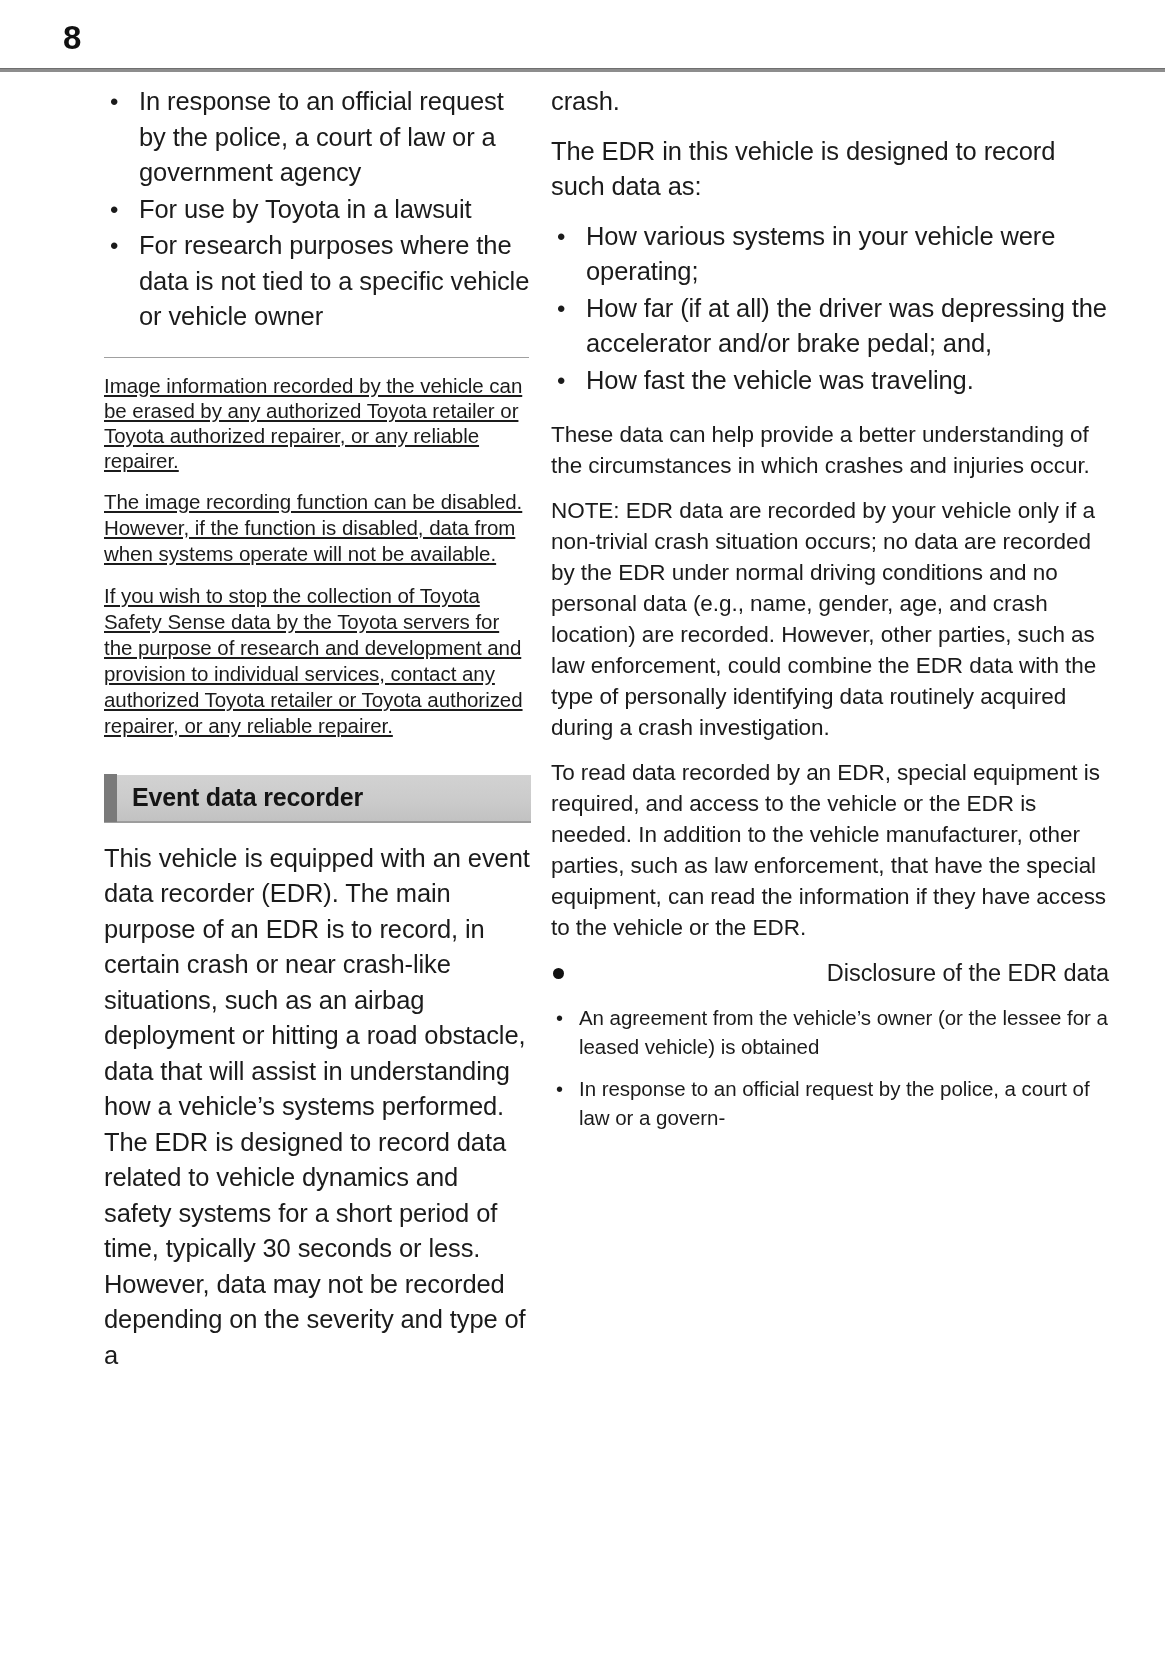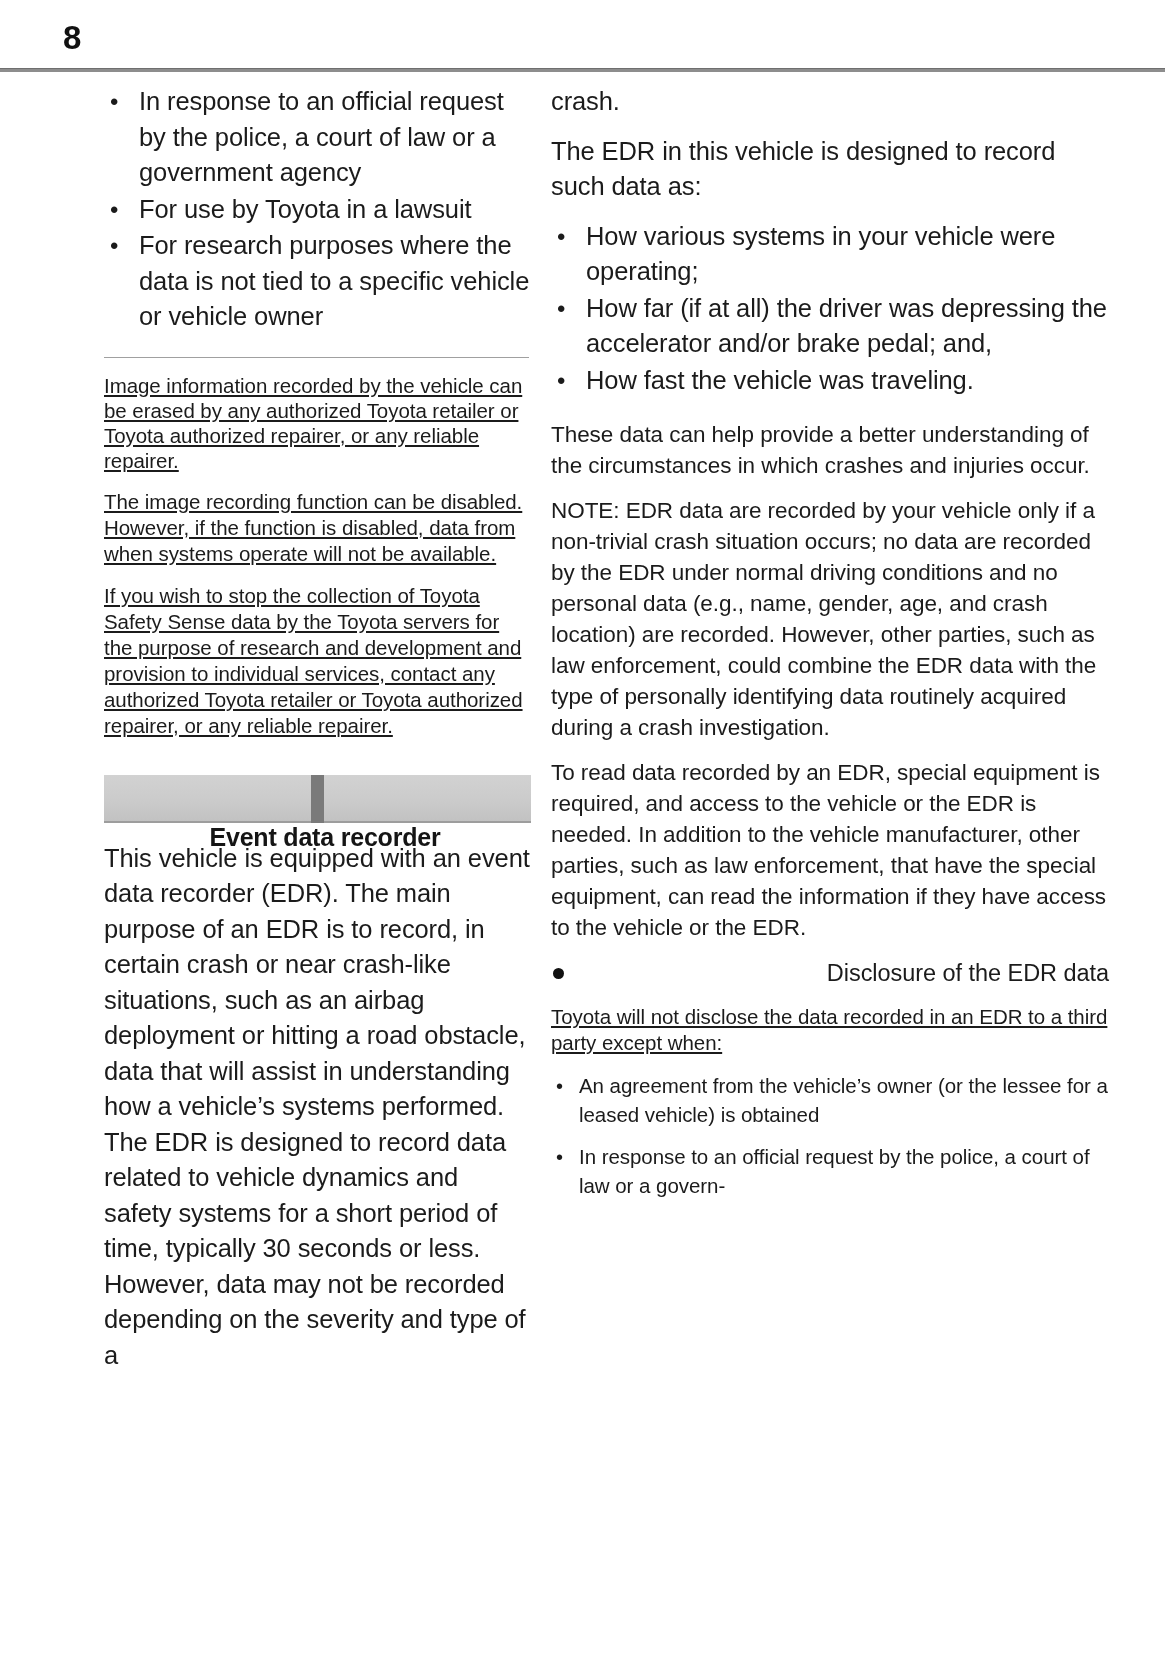--- a/index.html
+++ b/index.html
@@ -147,21 +147,20 @@
   .section-head {
     position: relative;
     width: 427px;
     height: 48px;
     margin: 36px 0 18px 0;
     background: linear-gradient(to bottom, #d2d2d2 0%, #cbcbcb 55%, #c2c2c2 100%);
     display: flex;
     align-items: center;
     border-bottom: 2px solid #9d9d9d;
     box-sizing: border-box;
-    flex-direction: column;
   }
   .section-head .accent {
     width: 13px;
     height: 48px;
     background: #7a7a7a;
     flex: 0 0 auto;
   }
   .section-head .section-title {
     font-size: 25px;
     font-weight: bold;
@@ -259,21 +258,20 @@
 
       <p class="mid-p" style="margin-top:21px;">These data can help provide a better understanding of the circumstances in which crashes and injuries occur.</p>
       <p class="mid-p">NOTE: EDR data are recorded by your vehicle only if a non-trivial crash situation occurs; no data are recorded by the EDR under normal driving conditions and no personal data (e.g., name, gender, age, and crash location) are recorded. However, other parties, such as law enforcement, could combine the EDR data with the type of personally identifying data routinely acquired during a crash investigation.</p>
       <p class="mid-p">To read data recorded by an EDR, special equipment is required, and access to the vehicle or the EDR is needed. In addition to the vehicle manufacturer, other parties, such as law enforcement, that have the special equipment, can read the information if they have access to the vehicle or the EDR.</p>
 
       <div class="round-head">
         <span class="dot"></span>
         <span>Disclosure of the EDR data</span>
       </div>
 
-      <p class="small-p">Toyota will not disclose the data recorded in an EDR to a third party except when:</p>
 
       <ul class="blist small">
         <li>
           <span class="bullet">•</span>
           <span>An agreement from the vehicle’s owner (or the lessee for a leased vehicle) is obtained</span>
         </li>
         <li style="margin-top:14px;">
           <span class="bullet">•</span>
           <span>In response to an official request by the police, a court of law or a govern-</span>
         </li>

